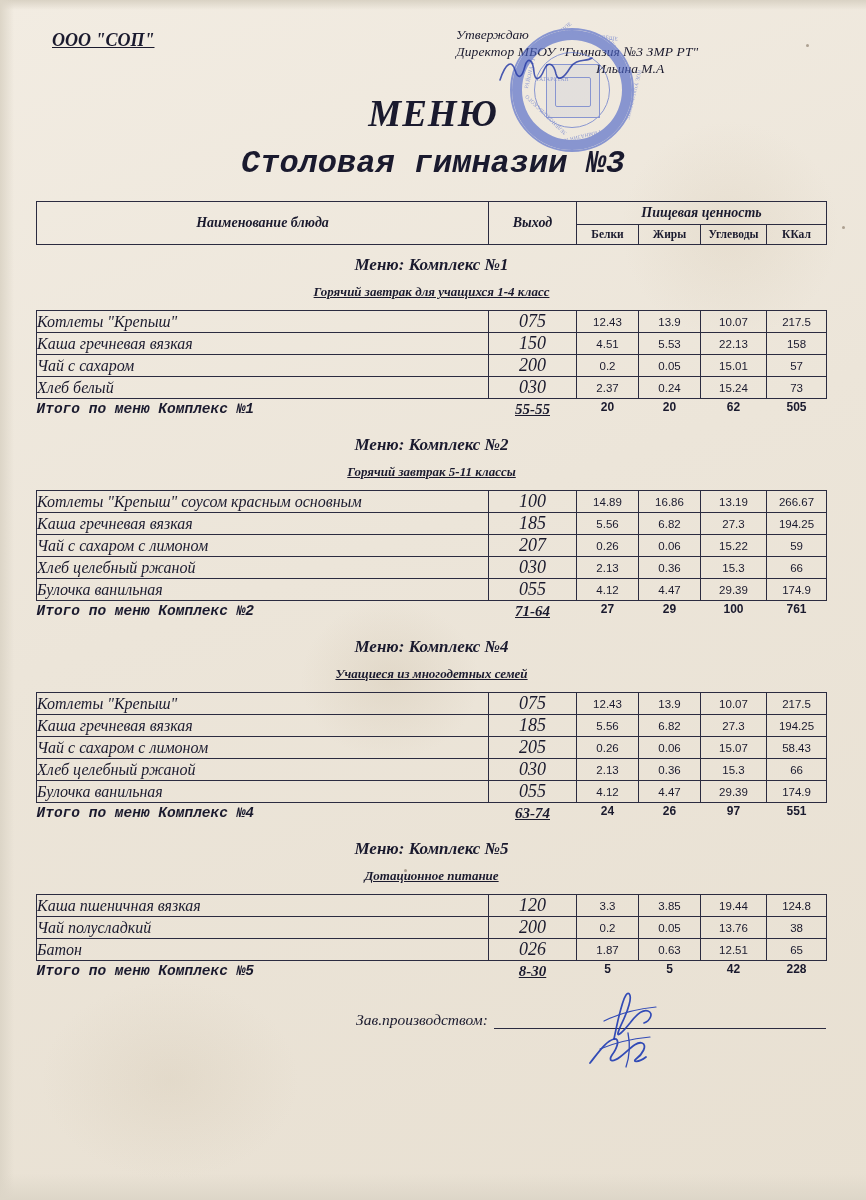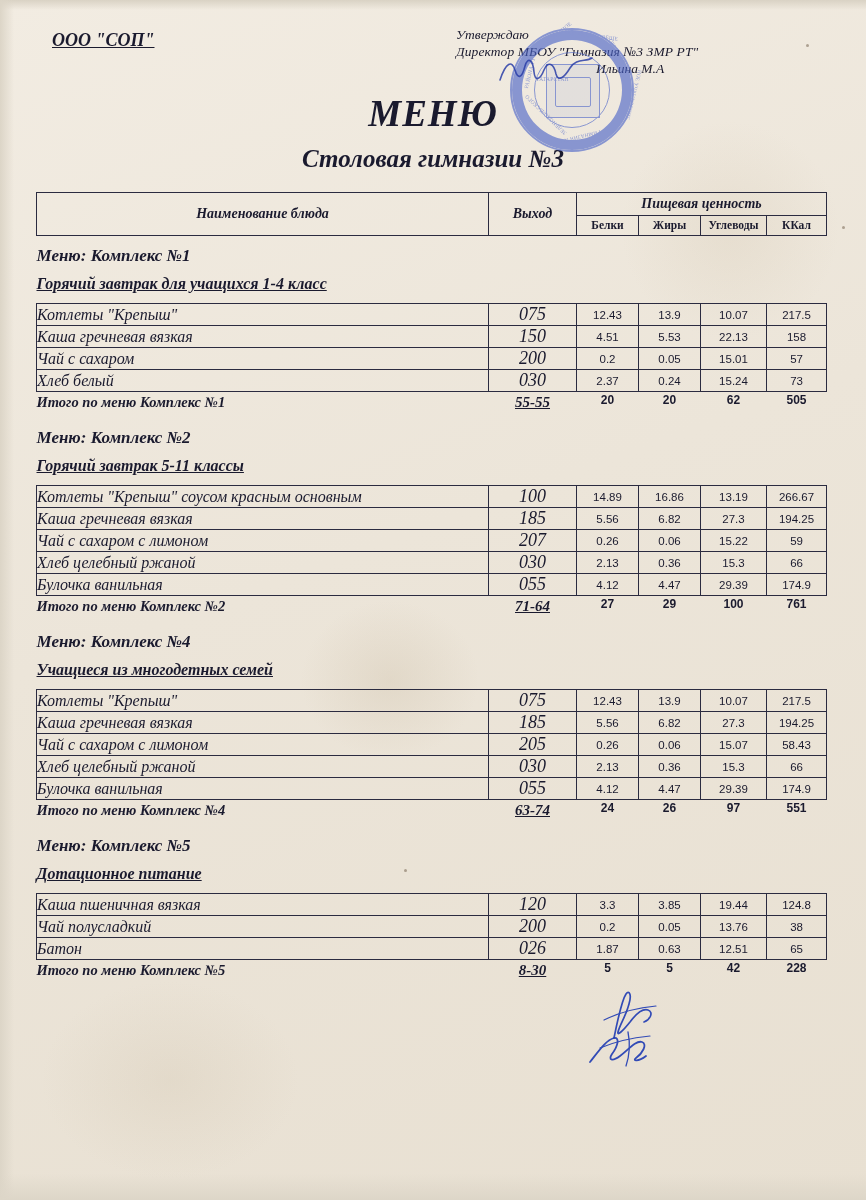--- a/index.html
+++ b/index.html
@@ -135,24 +135,25 @@
     margin-top: 2px;
   }
   .t-menu {
     font-size: 37px;
     font-weight: bold;
     font-style: italic;
     letter-spacing: 1px;
     margin: 2px 0 0 0;
   }
   .t-canteen {
-    font-size: 25px;
+    font-size: 32px;
     font-weight: bold;
     font-style: italic;
     margin: 10px 0 0 0;
+    font-family: Liberation Mono, monospace;
   }
   .t-date {
     font-size: 18.5px;
     font-weight: bold;
     font-style: italic;
     margin: 11px 0 0 0;
   }
 
   
   table.menu {
@@ -190,29 +191,30 @@
     font-size: 14px;
     font-weight: bold;
     font-style: italic;
     height: 21px;
   }
   tr.section td {
     border-left: 0;
     border-right: 0;
     border-top: 0;
     border-bottom: 0;
+    text-align: center;
     font-style: italic;
     font-weight: bold;
   }
   tr.section.complex td {
     font-size: 17px;
     padding: 16px 0 9px 0;
   }
   tr.section.sub td {
-    font-size: 16px;
+    font-size: 13px;
     padding: 0 0 10px 0;
     text-decoration: underline;
   }
   tr.section.complex.first td { padding-top: 10px; }
 
   td.dish {
     font-style: italic;
     font-size: 16px;
     padding: 2px 0 2px 8px;
     height: 20px;
@@ -228,20 +230,21 @@
     font-size: 11.5px;
     text-align: center;
   }
   tr.total td.dish {
     font-weight: bold;
     font-size: 14.5px;
     border-top: 1px solid #2b2b40;
     border-bottom: 0;
     border-left: 0;
     border-right: 0;
+    font-family: Liberation Mono, monospace;
   }
   tr.total td.out {
     font-weight: bold;
     font-size: 15px;
     text-decoration: underline;
     border: 0;
     border-top: 1px solid #2b2b40;
   }
   tr.total td.num {
     font-weight: bold;
@@ -569,20 +572,24 @@
           <td class="out">8-30</td>
           <td class="num">5</td>
           <td class="num">5</td>
           <td class="num">42</td>
           <td class="num">228</td>
         </tr>
       </tbody>
     </table>
 
     <div class="footer">
+      <div class="sig-line sig-1">
+        <span class="lbl">Зав.производством:</span>
+        <span class="rule"></span>
+      </div>
 
       <svg class="ink ink-1" width="70" height="54" viewBox="0 0 70 54">
         <path d="M18 50 C22 30, 26 12, 30 6 C33 2, 36 6, 33 16 C30 28, 24 36, 22 44 C21 48, 26 44, 34 34 C40 26, 46 20, 52 22 C58 24, 54 32, 48 34" fill="none" stroke="#1f3bb3" stroke-width="1.7" stroke-linecap="round"></path>
         <path d="M8 32 C20 26, 40 20, 60 18" fill="none" stroke="#1f3bb3" stroke-width="1.2" stroke-linecap="round"></path>
       </svg>
 
       <svg class="ink ink-2" width="86" height="44" viewBox="0 0 86 44">
         <path d="M6 34 C14 24, 22 12, 30 10 C36 9, 34 18, 28 26 C24 32, 28 34, 36 28 C44 22, 52 12, 58 14 C64 16, 58 26, 52 30 C48 33, 54 34, 62 28" fill="none" stroke="#1f3bb3" stroke-width="1.8" stroke-linecap="round"></path>
         <path d="M16 20 C30 14, 46 10, 66 8" fill="none" stroke="#1f3bb3" stroke-width="1.2" stroke-linecap="round"></path>
         <path d="M44 4 C46 14, 46 26, 42 38" fill="none" stroke="#1f3bb3" stroke-width="1.3" stroke-linecap="round"></path>

